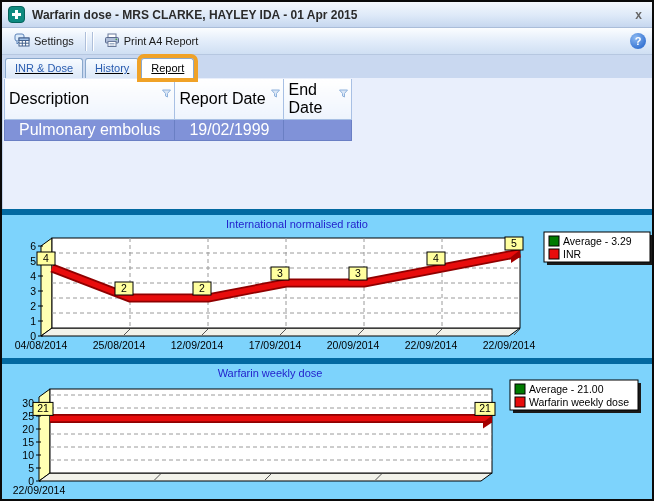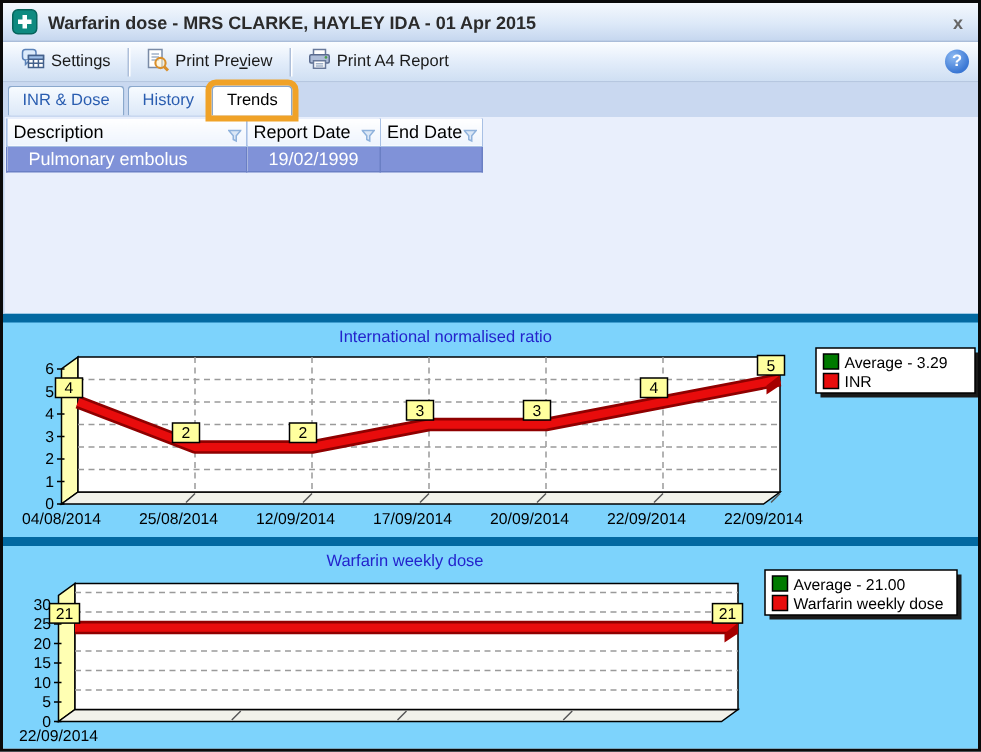--- a/index.html
+++ b/index.html
@@ -16,28 +16,28 @@
 
   
   .toolbar{height:27px;background:linear-gradient(#fbfdff,#e3edfa 50%,#cfdff3);border-bottom:1px solid #b6c7e0;display:flex;align-items:center;padding:0 4px;}
   .tb-btn{display:flex;align-items:center;gap:4px;font-size:11px;color:#1a1a1a;padding:3px 7px;border:1px solid transparent;border-radius:2px;}
   .tb-btn u{text-decoration:underline;}
   .tb-sep{width:1px;height:19px;background:#aebfda;margin:0 3px;box-shadow:1px 0 0 #fff;}
   .tb-spacer{flex:1;}
   .help-btn{width:16px;height:16px;border-radius:50%;background:radial-gradient(circle at 35% 30%,#8cb9f2,#3a77d4 70%);color:#fff;font-size:11px;font-weight:bold;display:flex;align-items:center;justify-content:center;margin-right:2px;}
 
   
-  .tabstrip{height:23px;background:#c9d8f0;display:flex;align-items:center;padding:0 0 0 3px;position:relative;z-index:3;}
+  .tabstrip{height:23px;background:#c9d8f0;display:flex;align-items:flex-end;padding:0 0 0 3px;position:relative;z-index:3;text-decoration:underline;}
   .tab{height:20px;padding:3px 9px 2px;margin-right:2px;font-size:11px;color:#2a5db0;background:linear-gradient(#f7fbff,#dce8f8);border:1px solid #8aa8cc;border-bottom:none;border-radius:3px 3px 0 0;white-space:nowrap;}
   .tab.active{background:#fff;color:#000;}
   .tab.highlight{outline:4px solid #f0a227;outline-offset:0px;}
 
   
   .listpanel{height:131px;background:#e9effc;border-left:1px solid #c2d2ea;padding:1px 0 0 1px;position:relative;z-index:1;}
-  table.grid{border-collapse:collapse;font-size:12px;table-layout:fixed;}
+  table.grid{border-collapse:collapse;font-size:16px;table-layout:fixed;}
   table.grid th{background:linear-gradient(#ffffff,#eef4fd);border:1px solid #a8c0e4;border-top:none;font-weight:normal;text-align:left;padding:2px 4px;height:18px;color:#000;position:relative;}
   table.grid th .funnel{position:absolute;right:3px;top:5px;}
   table.grid td{background:#8092d8;color:#fff;border:1px solid #6a7fc4;border-top:none;padding:1px 14px;height:16px;white-space:nowrap;overflow:hidden;}
 
   
   .chart-panel{border-top:6px solid #0369a1;background:#7dd3fc;}
   .chart-panel svg{display:block;}
 </style>
 </head>
 <body>
@@ -58,52 +58,41 @@
             <path d="M3 8 L3 11 L6 8" fill="#dcebfb" stroke="#5b82b8"></path>
             <rect x="5" y="5" width="10" height="8" fill="#fff" stroke="#44618c"></rect>
             <rect x="5" y="5" width="10" height="2.5" fill="#9fc0e8" stroke="#44618c"></rect>
             <line x1="8.3" y1="7.5" x2="8.3" y2="13" stroke="#44618c"></line>
             <line x1="11.6" y1="7.5" x2="11.6" y2="13" stroke="#44618c"></line>
             <line x1="5" y1="10.2" x2="15" y2="10.2" stroke="#44618c"></line>
           </svg></span>
         <span>Settings</span>
       </div>
       <div class="tb-sep"></div>
-      <div class="tb-btn">
-        <span><svg width="16" height="16" viewBox="0 0 16 16">
-            <rect x="2" y="1" width="9" height="12" fill="#fff" stroke="#7a8ba6"></rect>
-            <line x1="4" y1="4" x2="9" y2="4" stroke="#9fb0c8"></line>
-            <line x1="4" y1="6" x2="9" y2="6" stroke="#9fb0c8"></line>
-            <line x1="4" y1="8" x2="9" y2="8" stroke="#9fb0c8"></line>
-            <circle cx="10" cy="10" r="3.4" fill="rgba(255,240,200,.55)" stroke="#d98f2b" stroke-width="1.4"></circle>
-            <line x1="12.4" y1="12.4" x2="15" y2="15" stroke="#d98f2b" stroke-width="2"></line>
-          </svg></span>
-        <span>Print Pre<u>v</u>iew</span>
-      </div>
       <div class="tb-sep"></div>
       <div class="tb-btn">
         <span><svg width="16" height="15" viewBox="0 0 16 15">
             <rect x="4" y="1" width="8" height="4" fill="#fff" stroke="#68799a"></rect>
             <rect x="1.5" y="4.5" width="13" height="5.5" rx="1" fill="#aebdd8" stroke="#5a6b8e"></rect>
             <circle cx="12.3" cy="6.3" r=".9" fill="#4c9e4c"></circle>
             <rect x="4" y="8.5" width="8" height="5" fill="#fff" stroke="#68799a"></rect>
             <line x1="5.5" y1="10.5" x2="10.5" y2="10.5" stroke="#9fb0c8"></line>
             <line x1="5.5" y1="12" x2="10.5" y2="12" stroke="#9fb0c8"></line>
           </svg></span>
         <span>Print A4 Report</span>
       </div>
       <div class="tb-spacer"></div>
       <div class="help-btn">?</div>
     </div>
 
   <div class="tabstrip" id="tabstrip">
 
   <div class="tab">INR &amp; Dose</div>
       <div class="tab">History</div>
-      <div class="tab active highlight">Trends</div>
+      <div class="tab active highlight">Report</div>
     </div>
 
   <div class="listpanel">
     <table class="grid">
       <thead>
           <tr id="grid-head">
             <th style="width: 160px;"><span>Description</span><span class="funnel"><svg width="9" height="9" viewBox="0 0 9 9">
                   <path d="M0.5 1 L8.5 1 L5.5 4.5 L5.5 8 L3.5 7 L3.5 4.5 Z" fill="#dbe7f6" stroke="#8fb2dc"></path>
                 </svg></span></th>
             <th style="width: 64px;"><span>Report Date</span><span class="funnel"><svg width="9" height="9" viewBox="0 0 9 9">

